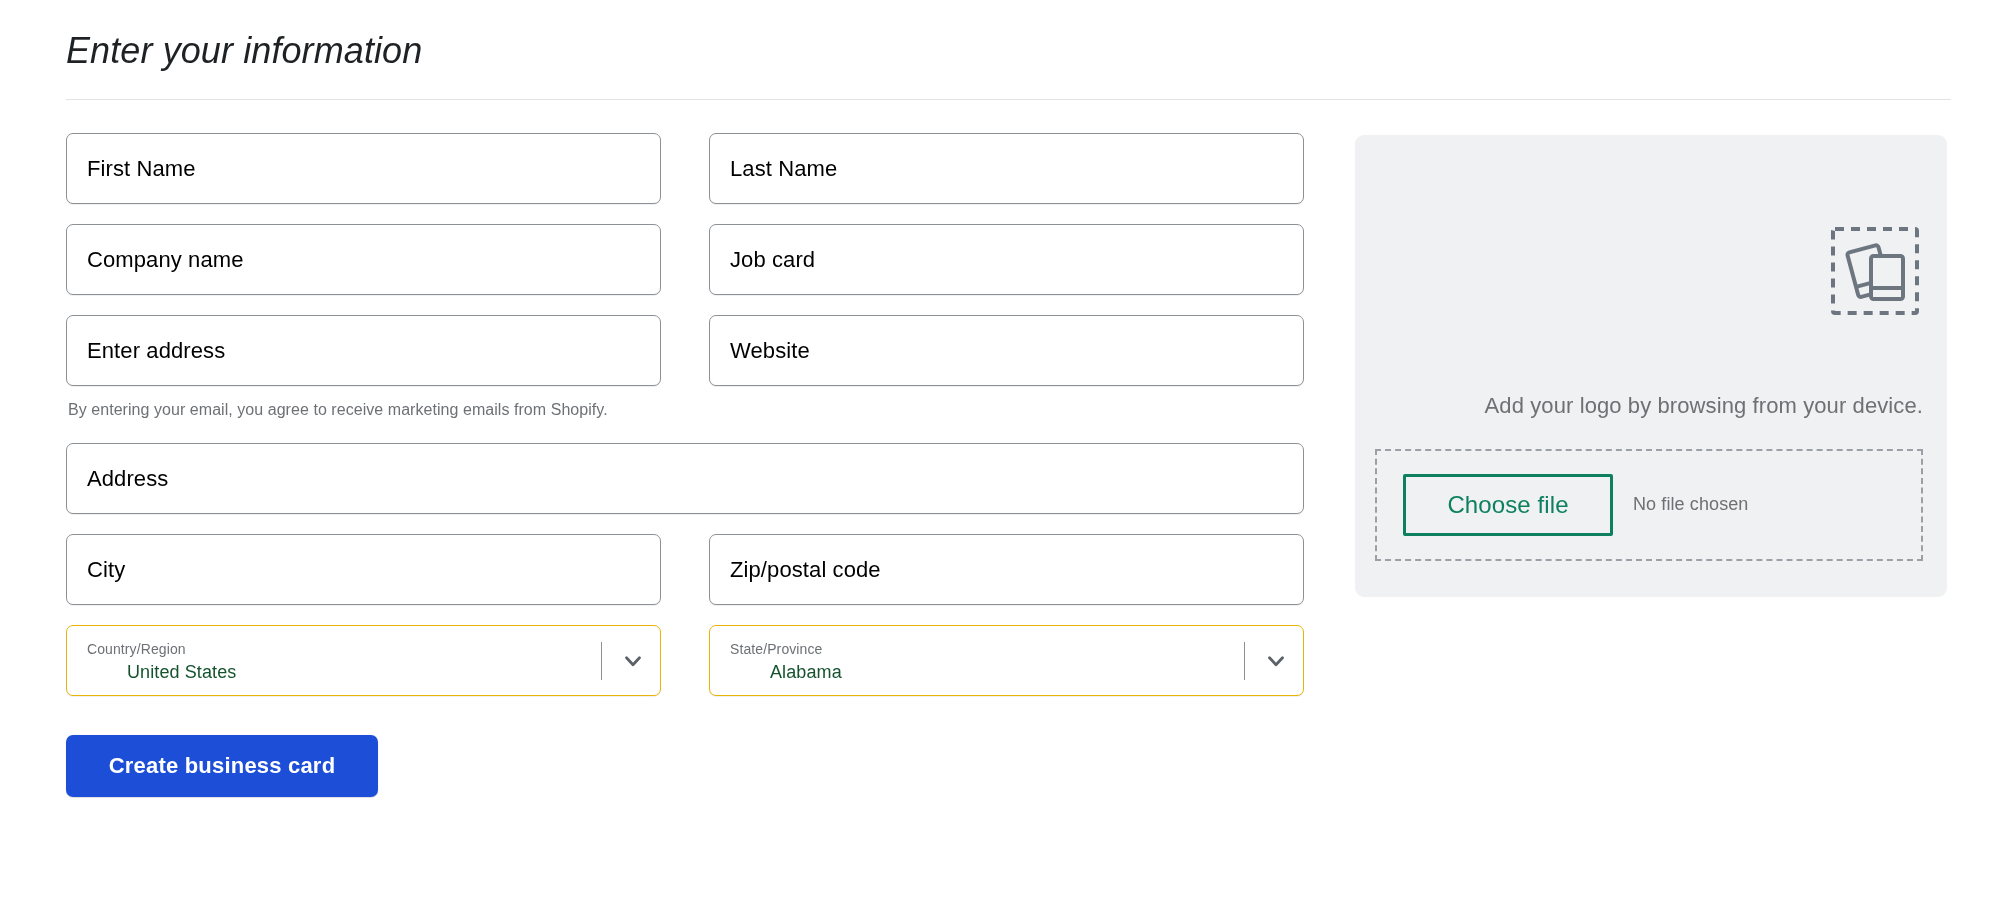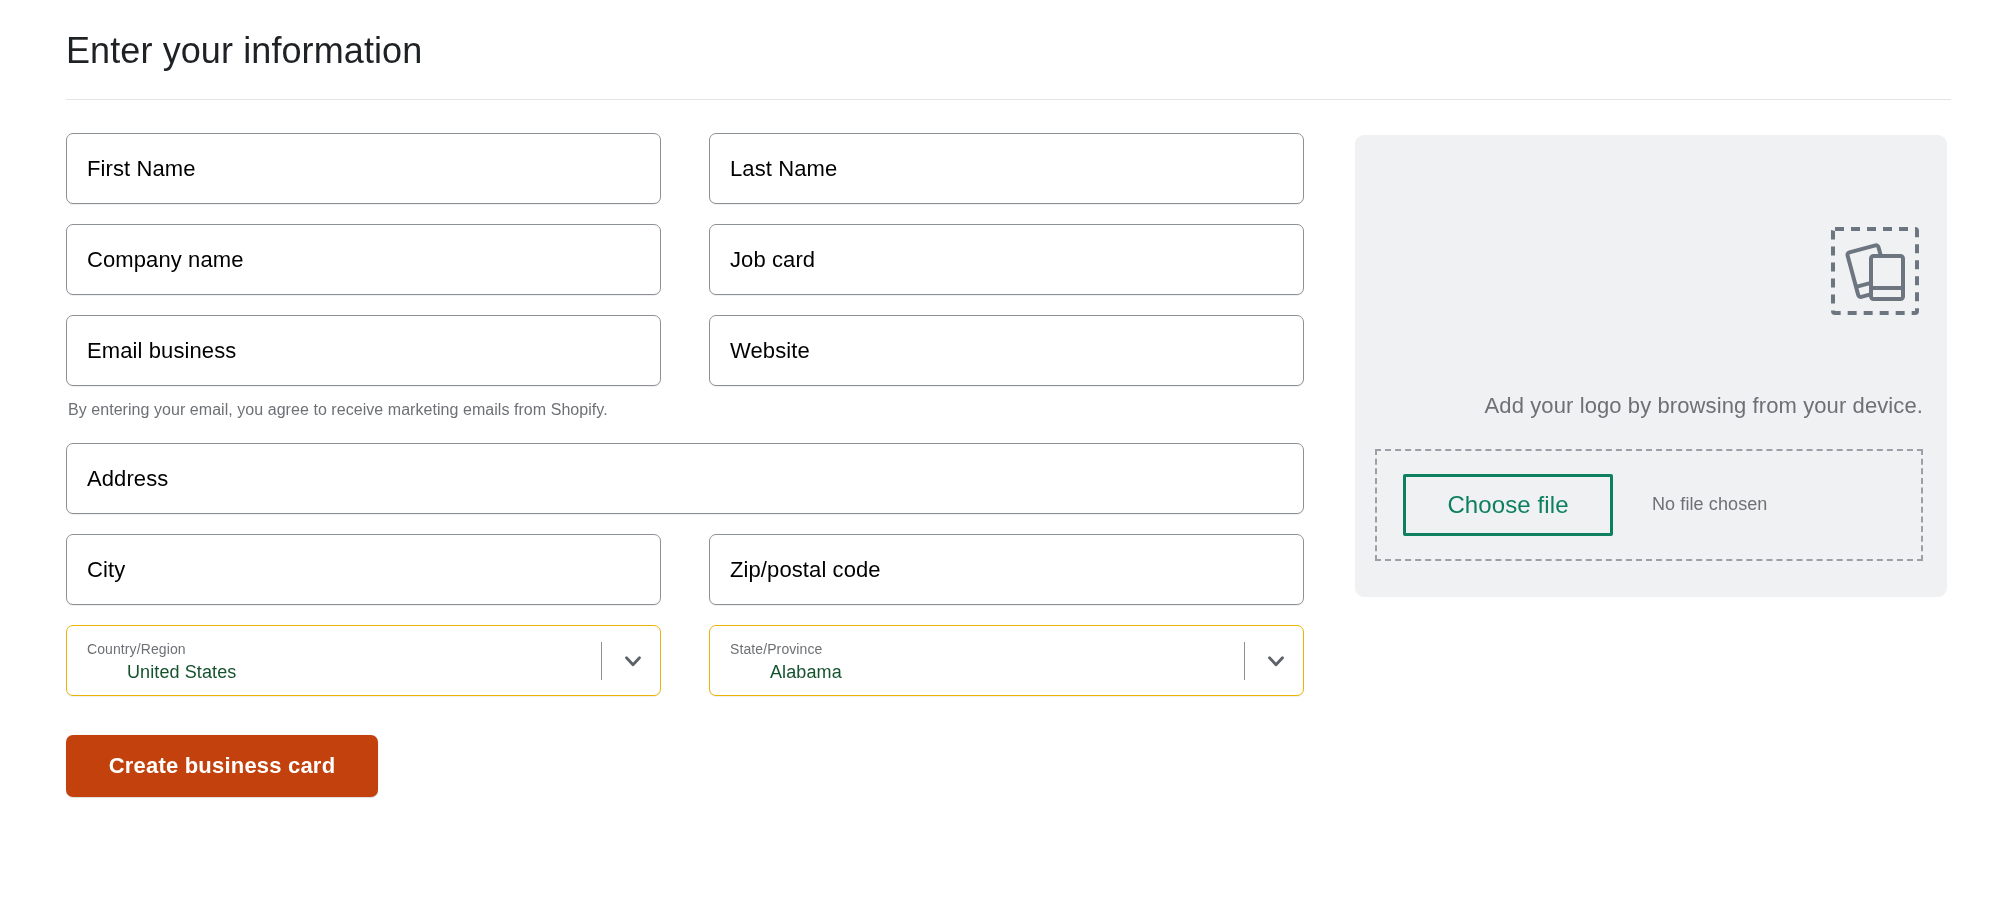--- a/index.html
+++ b/index.html
@@ -21,20 +21,21 @@
   .page {
     position: relative;
     width: 1999px;
     height: 912px;
     padding: 0;
   }
 
   
   .page-header {
     padding: 28px 48px 0 66px;
+    font-style: italic;
   }
   .page-title {
     font-size: 36px;
     font-weight: 400;
     line-height: 1.25;
     letter-spacing: 0.1px;
     color: #1f2224;
     margin: 0;
     padding: 0 0 26px 0;
   }
@@ -161,21 +162,21 @@
 
   
   .primary-button {
     margin-top: 19px;
     display: inline-flex;
     align-items: center;
     justify-content: center;
     height: 62px;
     padding: 0 28px;
     min-width: 312px;
-    background: #c2410c;
+    background: #1d4ed8;
     color: #ffffff;
     font-size: 22px;
     font-weight: 700;
     letter-spacing: 0.2px;
     border: none;
     border-radius: 7px;
     cursor: pointer;
     box-shadow: 0 1px 0 rgba(0,0,0,0.10), 0 0 0 1px rgba(0,0,0,0.02);
     font-family: "Liberation Sans", "DejaVu Sans", sans-serif;
   }
@@ -209,21 +210,21 @@
     line-height: 1.35;
   }
   .dropzone {
     margin-top: 28px;
     width: 548px;
     height: 112px;
     border: 2px dashed #9aa0a6;
     display: flex;
     align-items: center;
     padding-left: 26px;
-    gap: 39px;
+    gap: 20px;
     background: transparent;
   }
   .choose-file-button {
     display: inline-flex;
     align-items: center;
     justify-content: center;
     height: 62px;
     padding: 0 26px;
     min-width: 210px;
     background: transparent;
@@ -282,21 +283,21 @@
           <div class="field">
             <span class="field-placeholder">Job card</span>
           </div>
         </div>
       </div>
 
       
       <div class="row tight">
         <div class="half">
           <div class="field">
-            <span class="field-placeholder">Email business</span>
+            <span class="field-placeholder">Enter address</span>
           </div>
         </div>
         <div class="half">
           <div class="field">
             <span class="field-placeholder">Website</span>
           </div>
         </div>
       </div>
 
       

